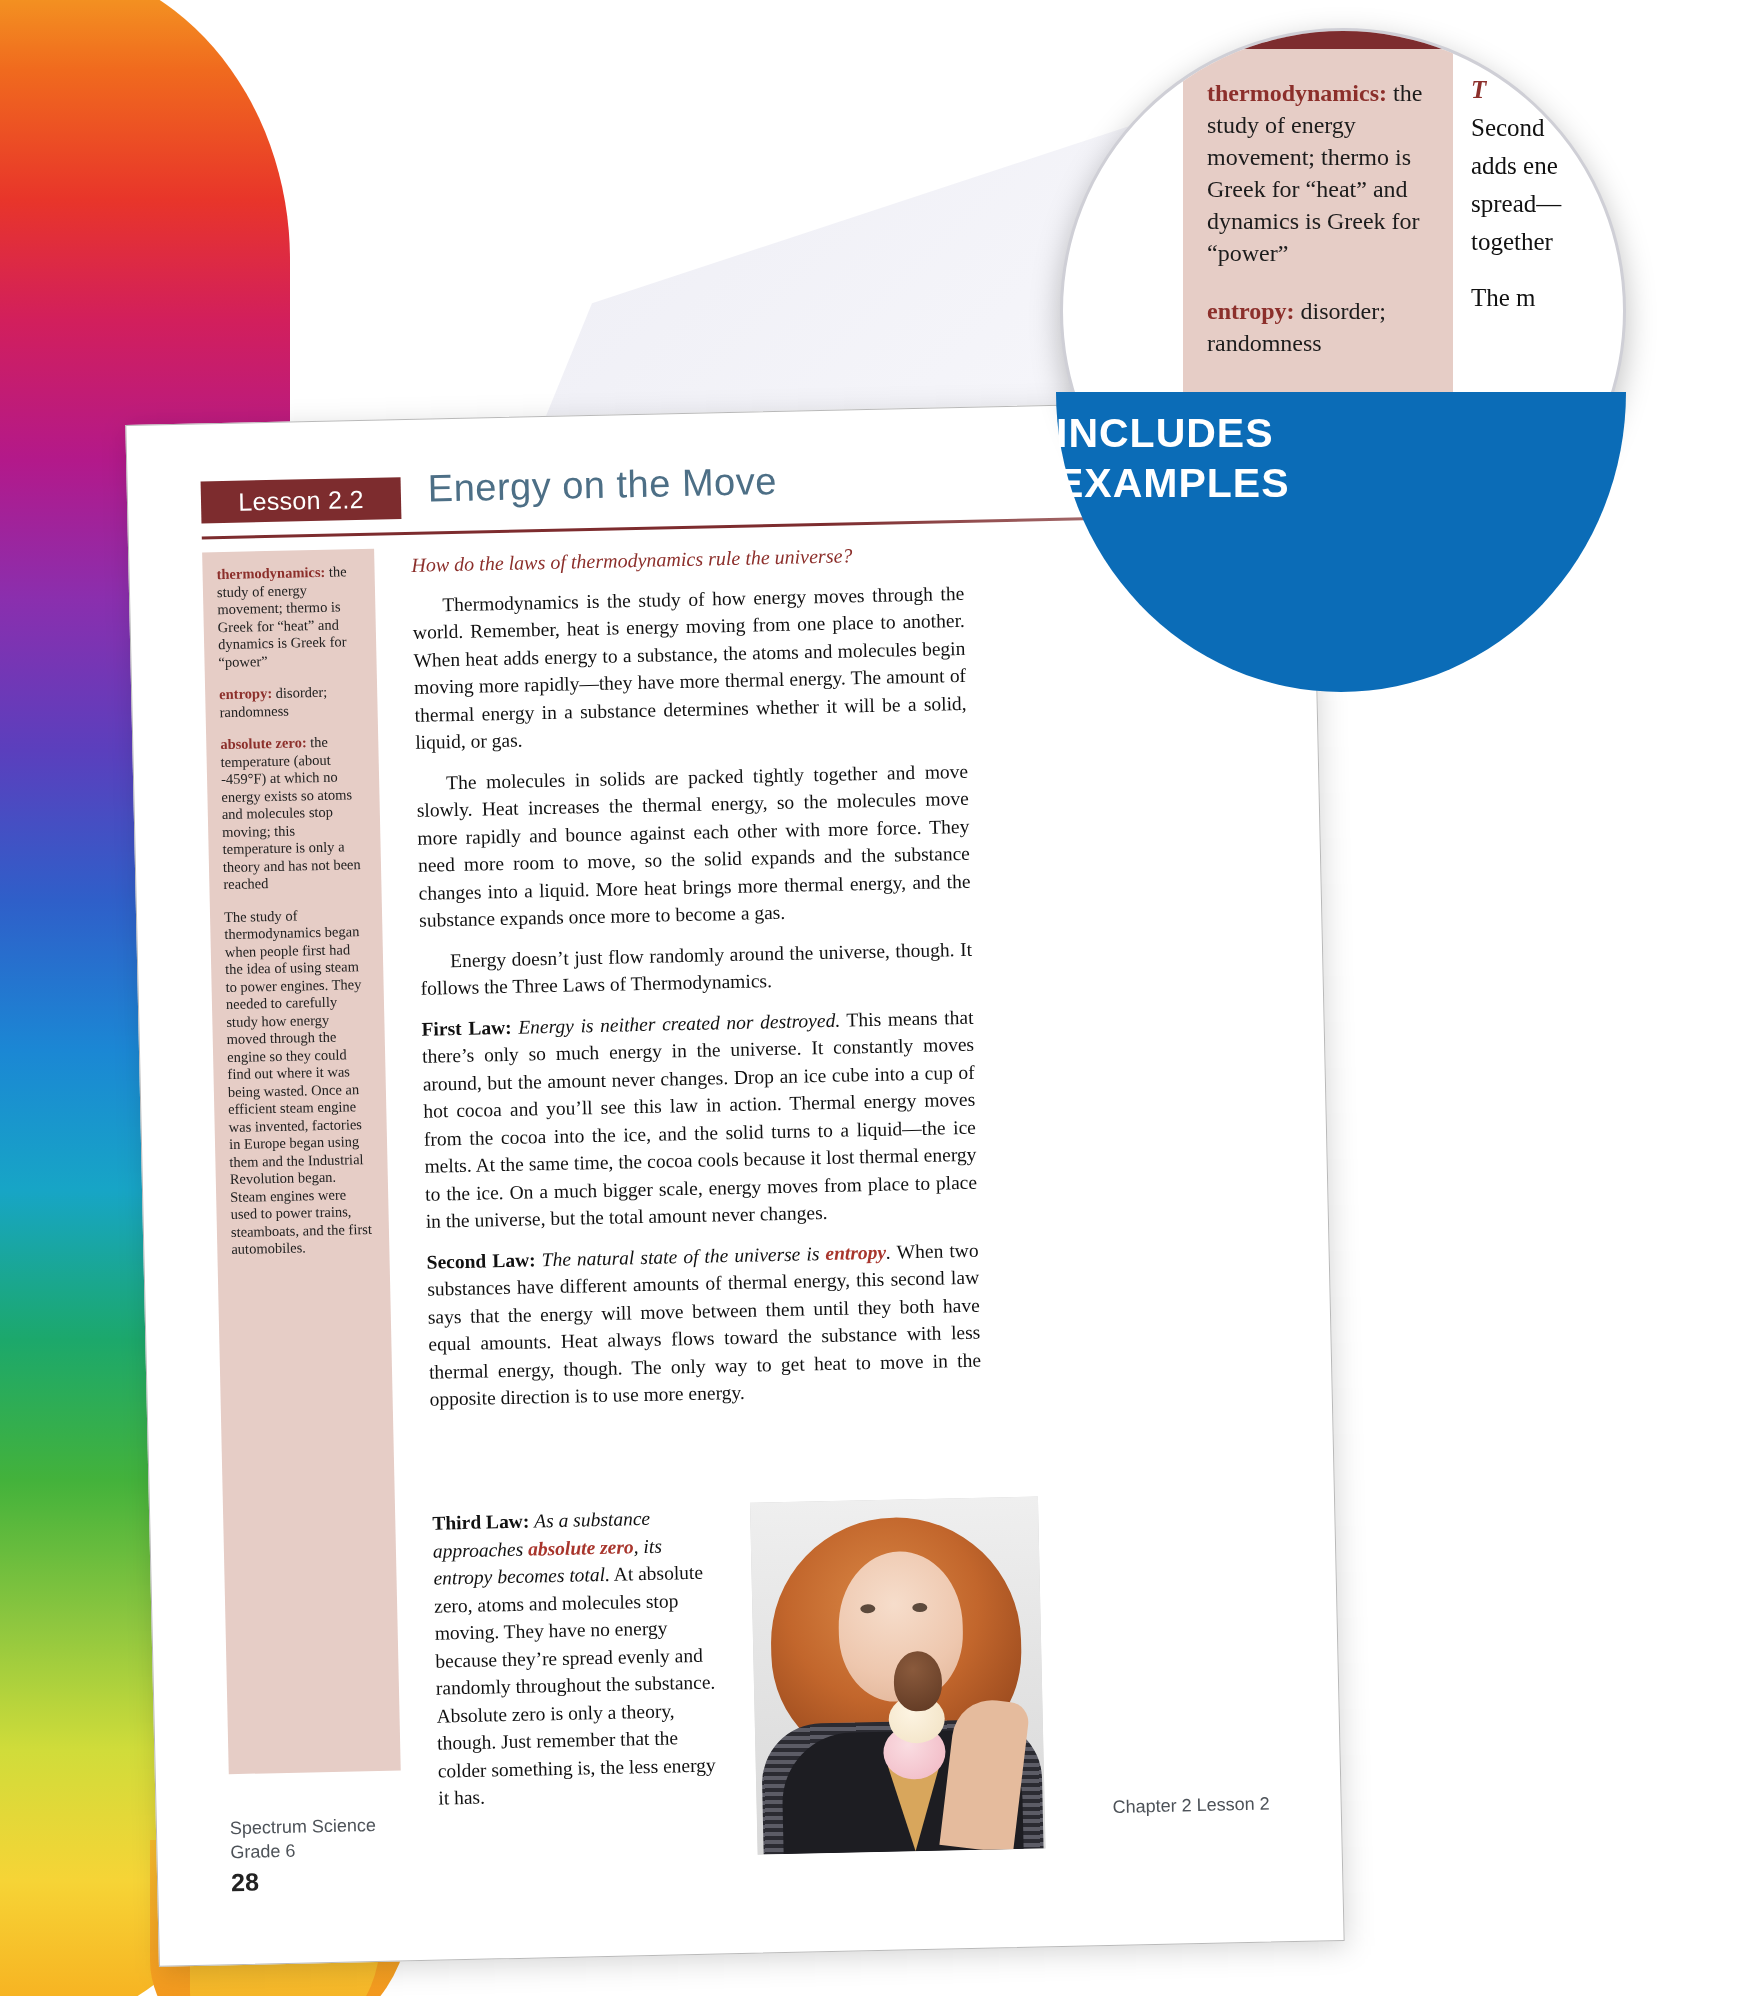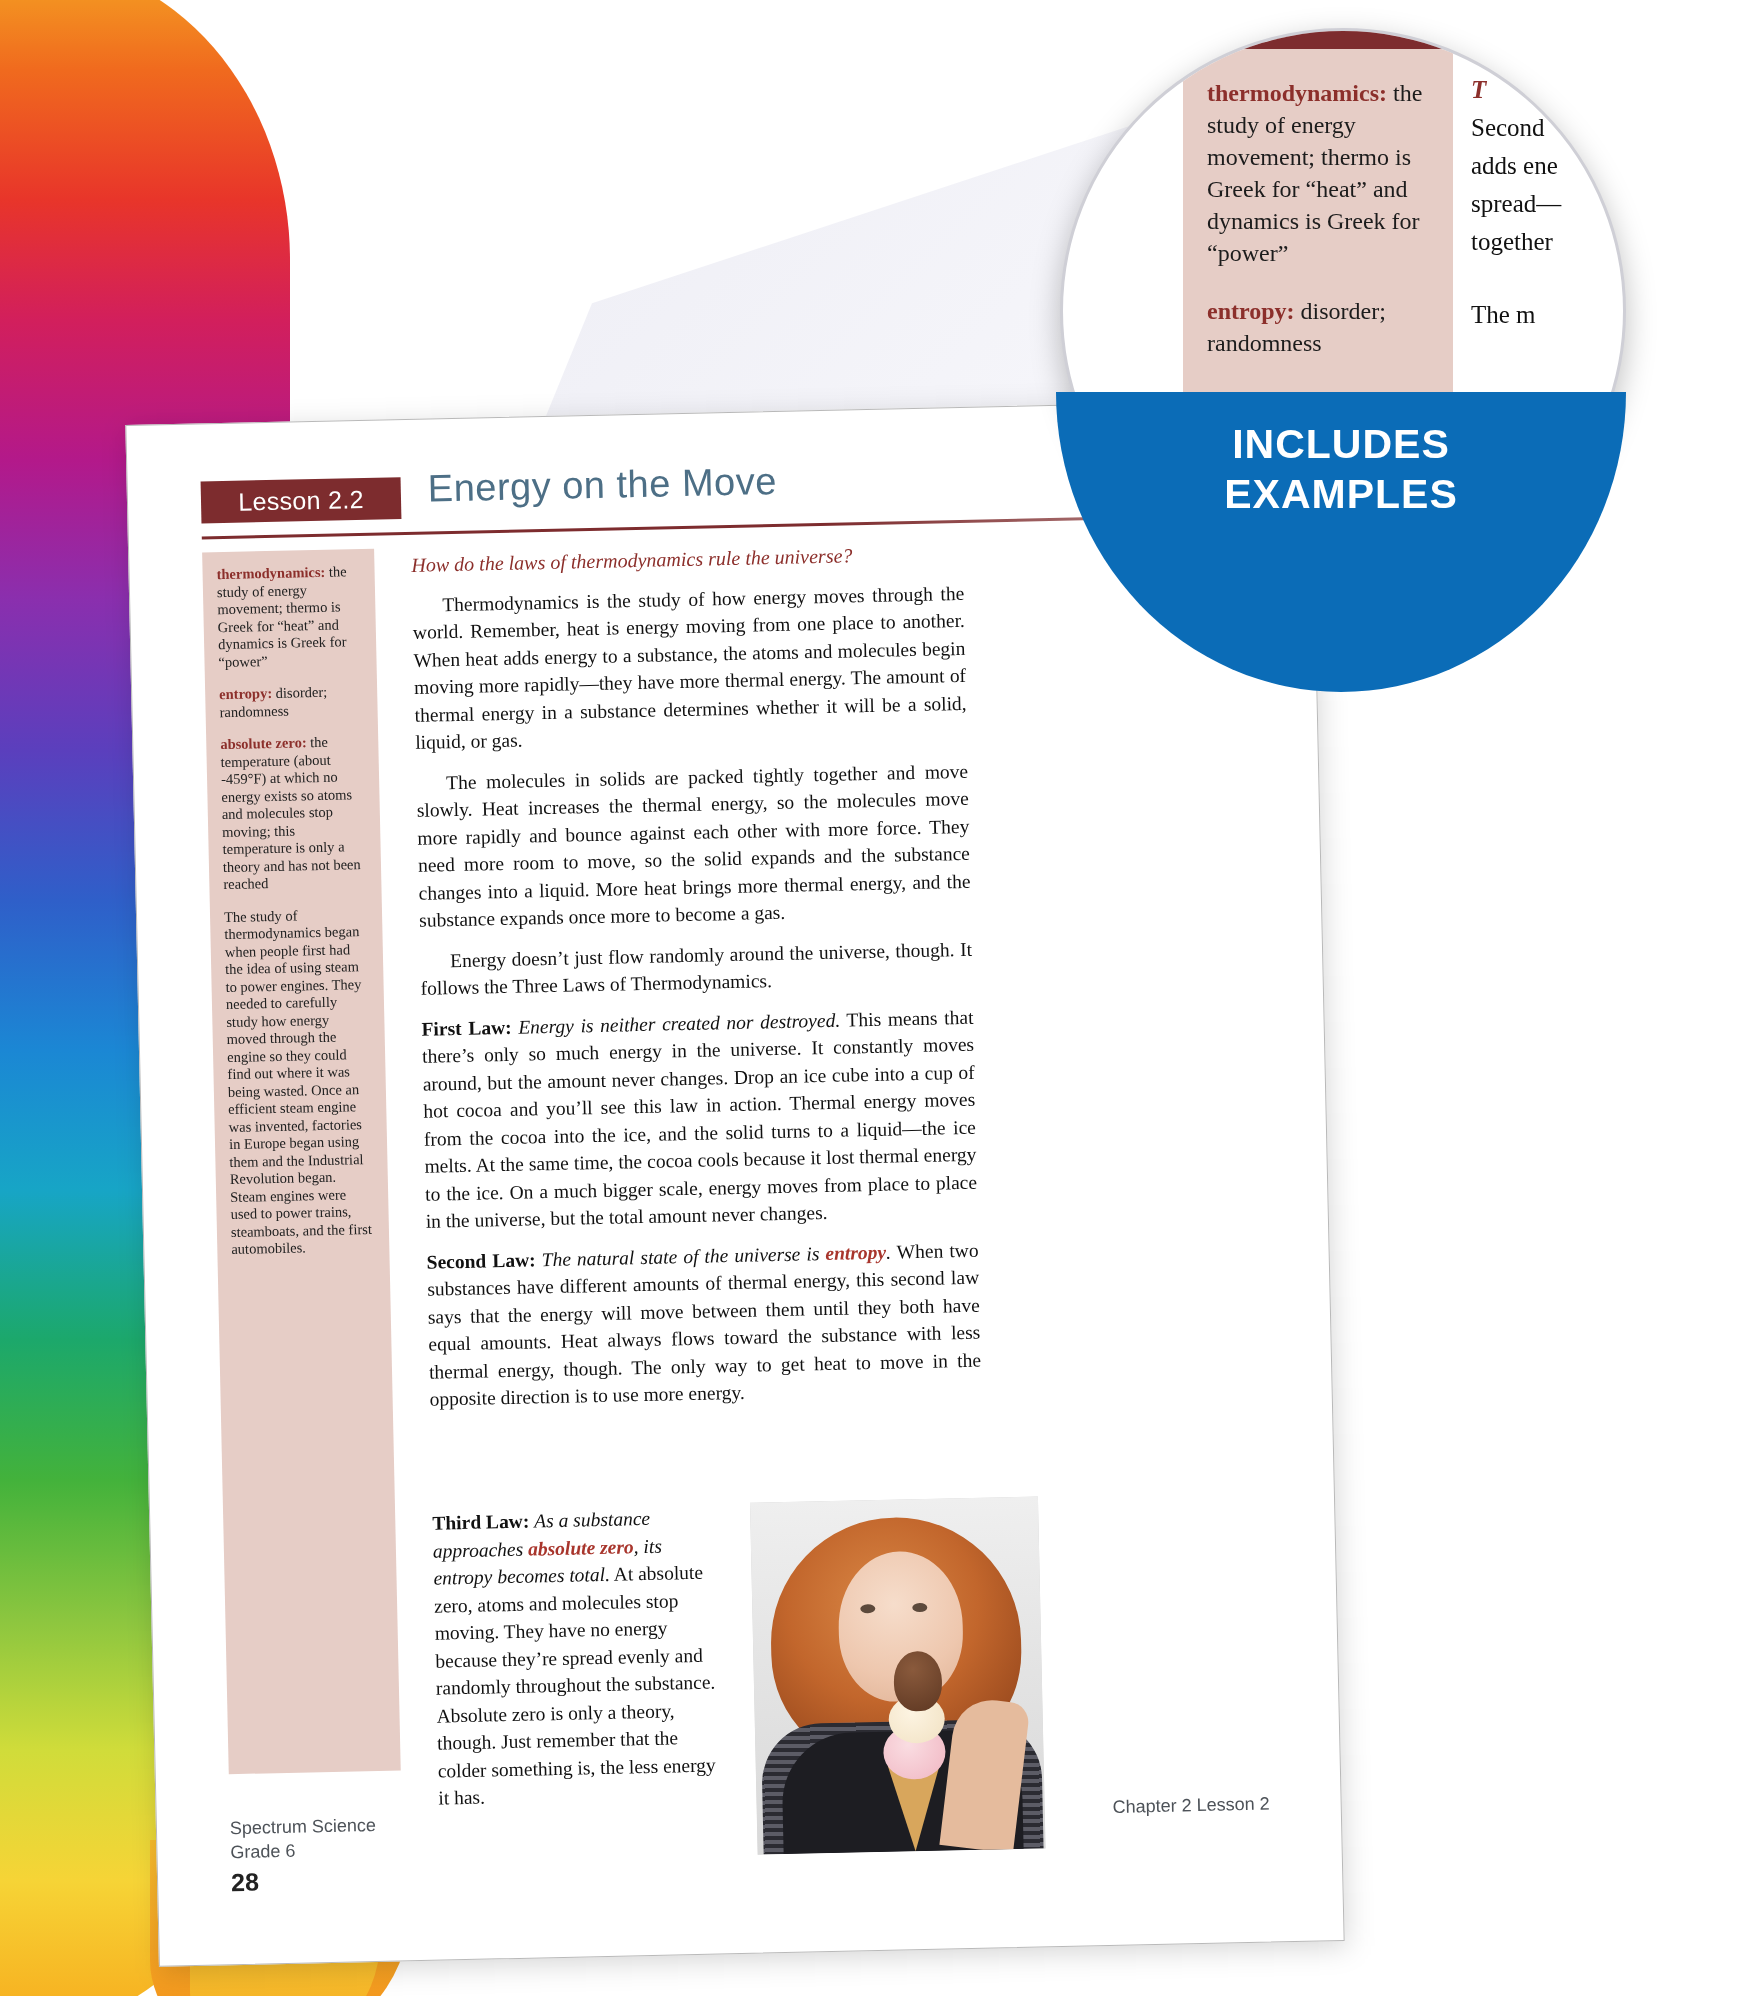--- a/index.html
+++ b/index.html
@@ -392,23 +392,22 @@
     left: 1056px;
     top: 392px;
     width: 570px;
     height: 300px;
     border-radius: 0 0 285px 285px / 0 0 300px 300px;
     background: #0b6cb7;
   }
   .badge-text {
     position: absolute;
     left: 1056px;
-    top: 419px;
+    top: 408px;
     width: 570px;
-    text-align: center;
     color: #ffffff;
     font-family: "Liberation Sans", sans-serif;
     font-weight: bold;
     font-size: 41px;
     line-height: 50px;
     letter-spacing: 1px;
   }
 </style>
 </head>
 <body>
@@ -501,21 +500,21 @@
       <div>
         <span style="color:#8c2f2b;font-weight:bold;">entropy:</span><span> disorder; randomness</span>
       </div>
     </div>
     <div class="loupe-main">
       <div class="hd">T</div>
       <div>Second</div>
       <div>adds ene</div>
       <div>spread—</div>
       <div>together</div>
-      <div style="margin-top:35px;">The m</div>
+      <div style="margin-top:18px;">The m</div>
     </div>
   </div>
 
   <div class="badge-clip"></div>
   <div class="badge-text">
     <div>INCLUDES</div>
     <div>EXAMPLES</div>
   </div>
 
 </div>

